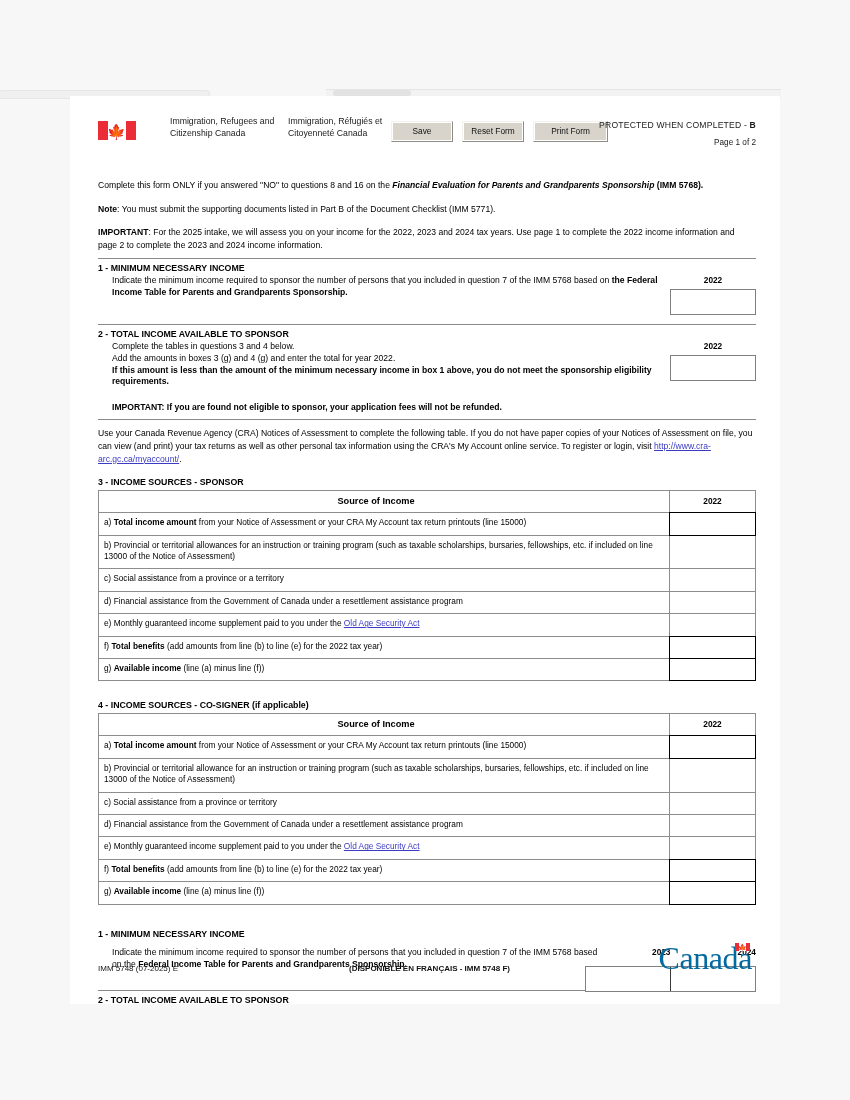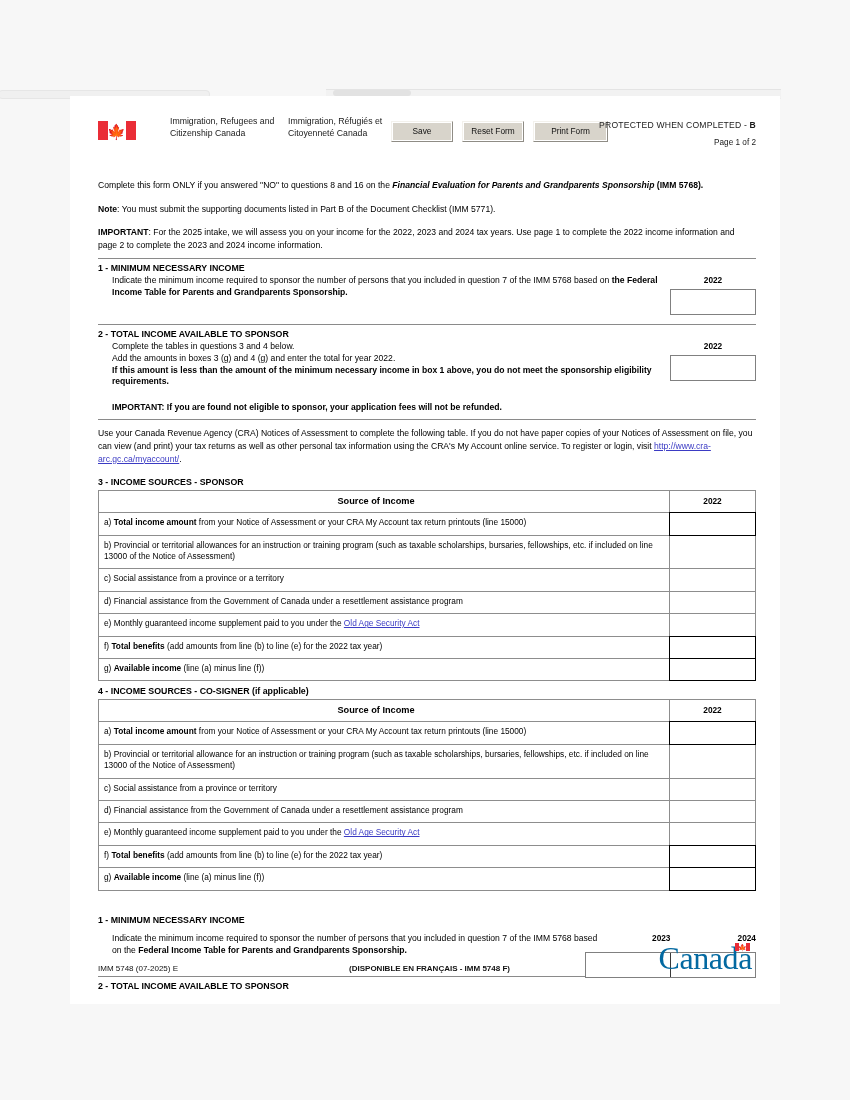--- a/index.html
+++ b/index.html
@@ -290,21 +290,21 @@
               <td class="cell"></td>
             </tr>
             <tr class="hl">
               <td class="lbl"><span>g) </span><b>Available income</b><span> (line (a) minus line (f))</span></td>
               <td class="cell"></td>
             </tr>
           </tbody>
         </table>
       </div>
 
-      <div style="margin-top:5px;">
+      <div style="margin-top:19px;">
         <div class="sec-head">4 - INCOME SOURCES - CO-SIGNER (if applicable)</div>
         <table class="srcs">
           <thead>
             <tr>
               <th class="soi">Source of Income</th>
               <th class="yr">2022</th>
             </tr>
           </thead>
           <tbody>
             <tr class="hl">

